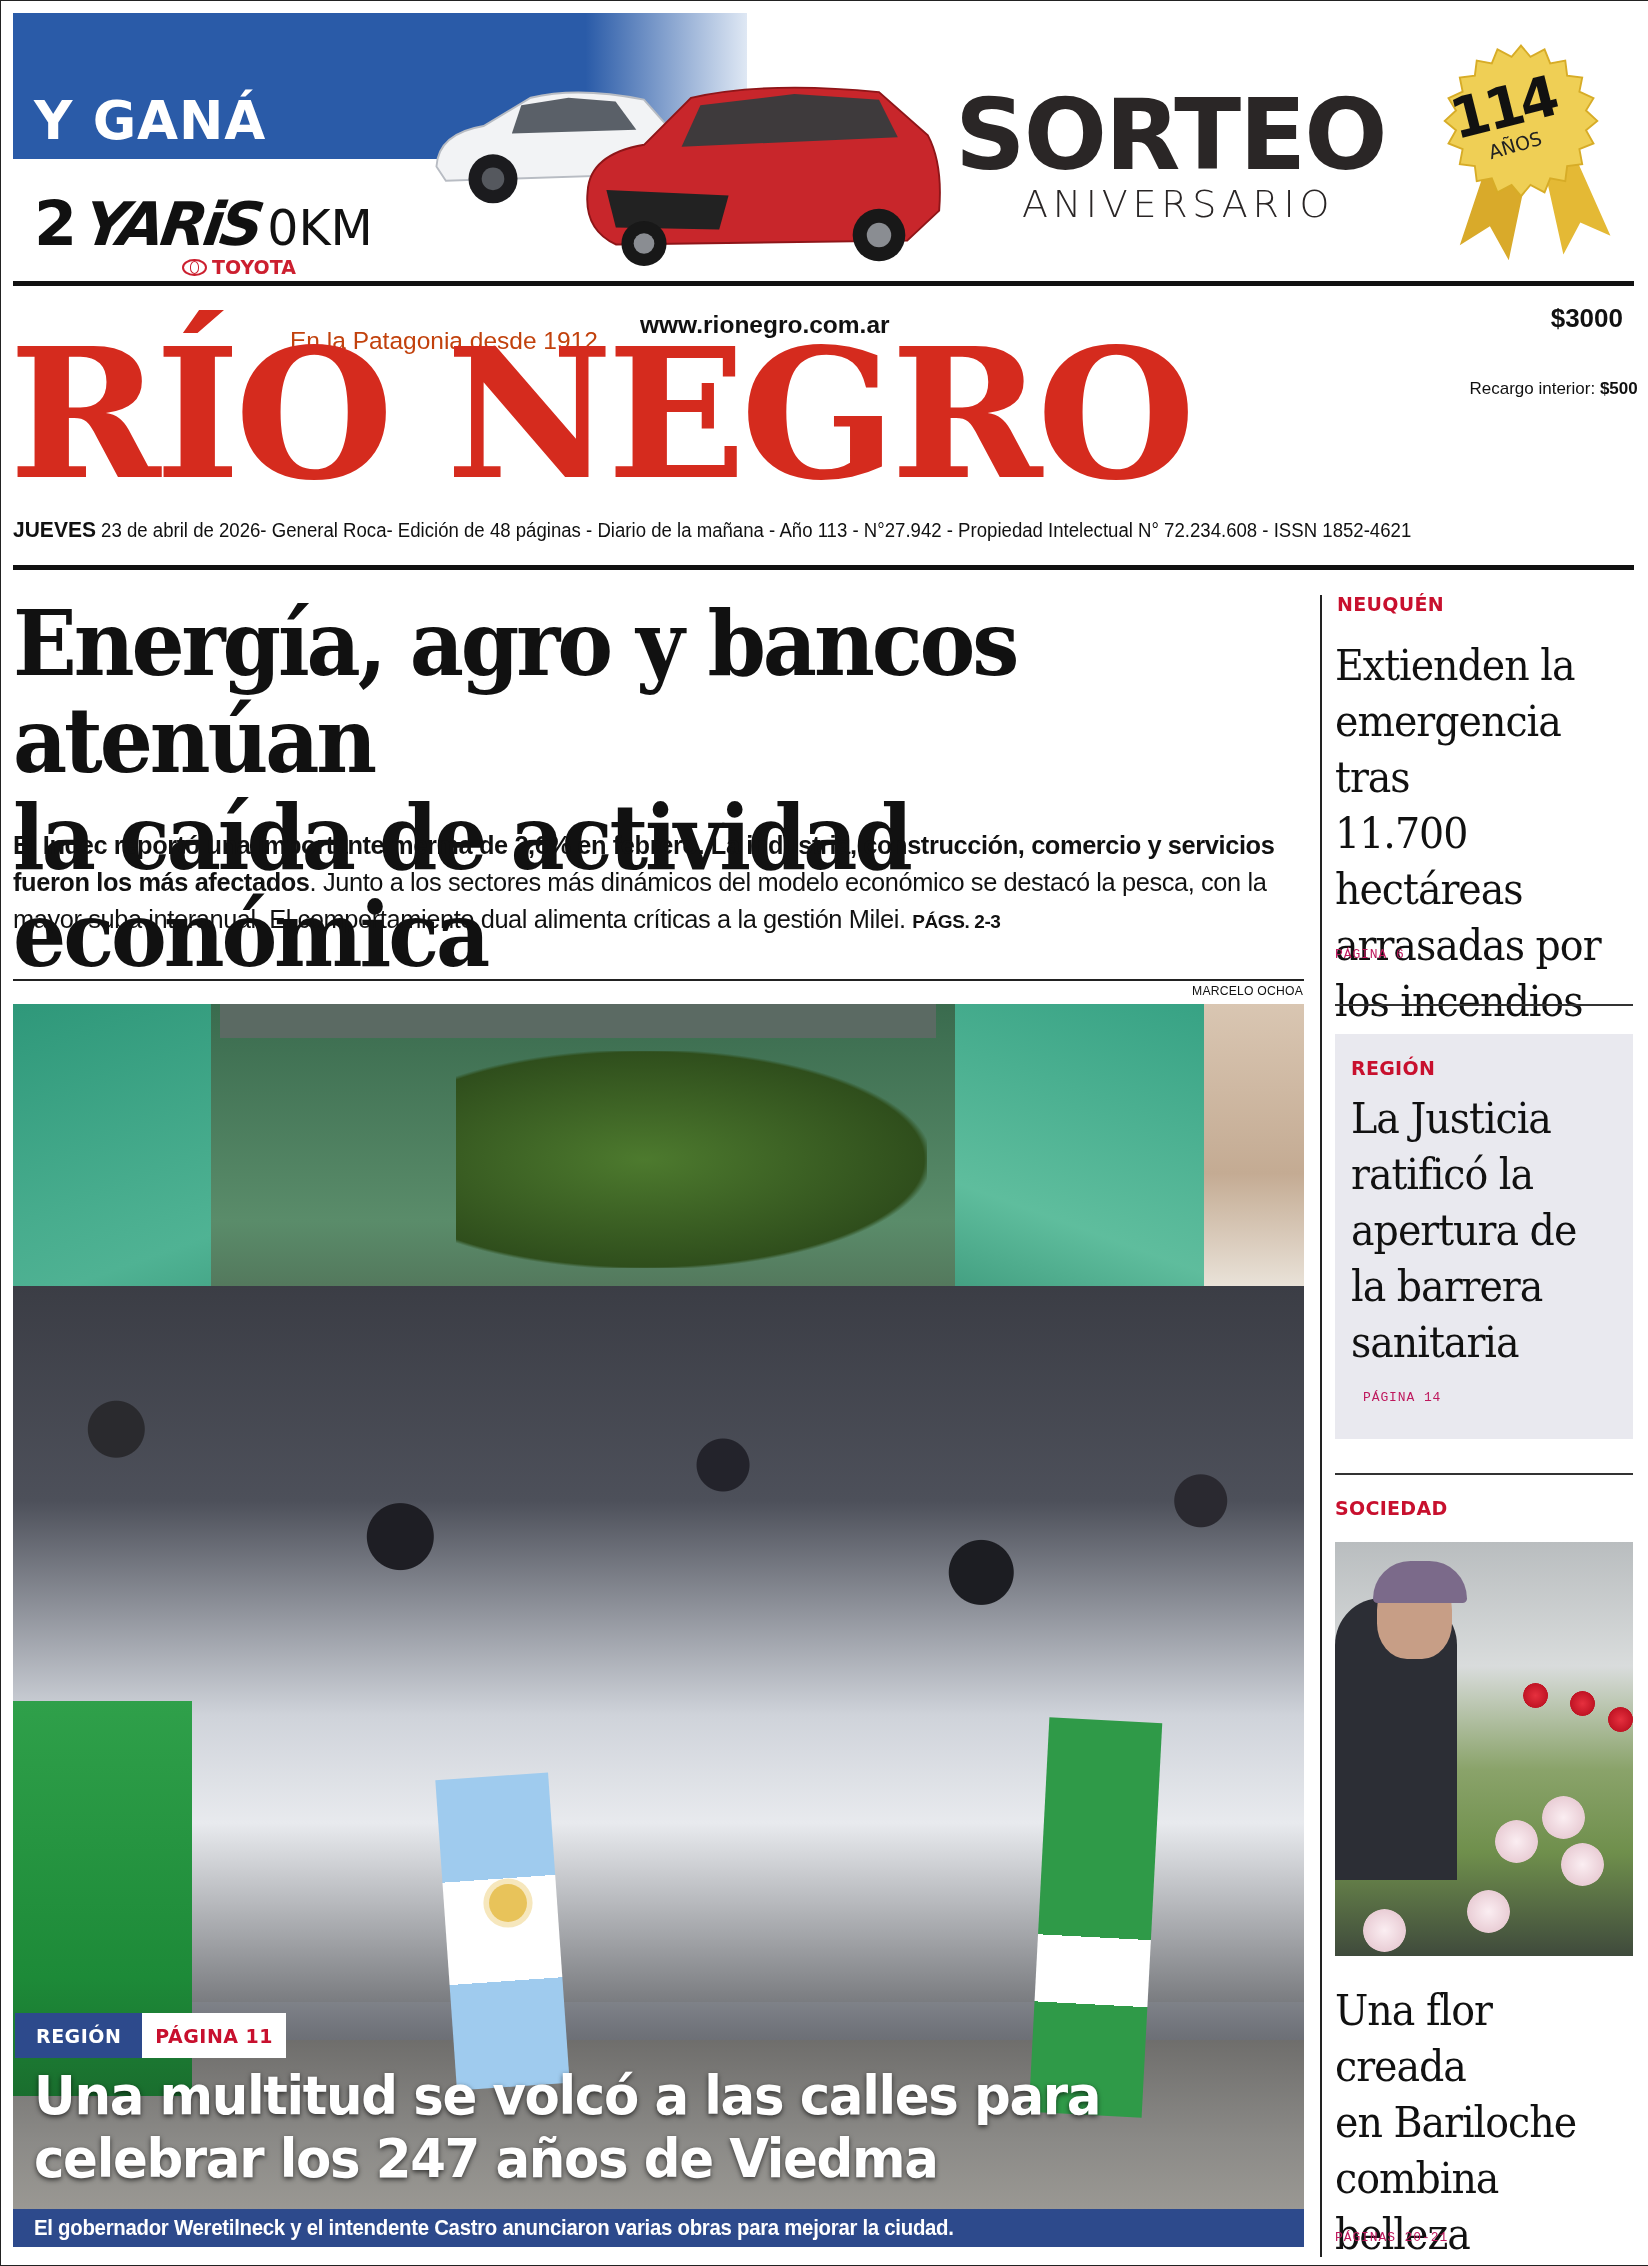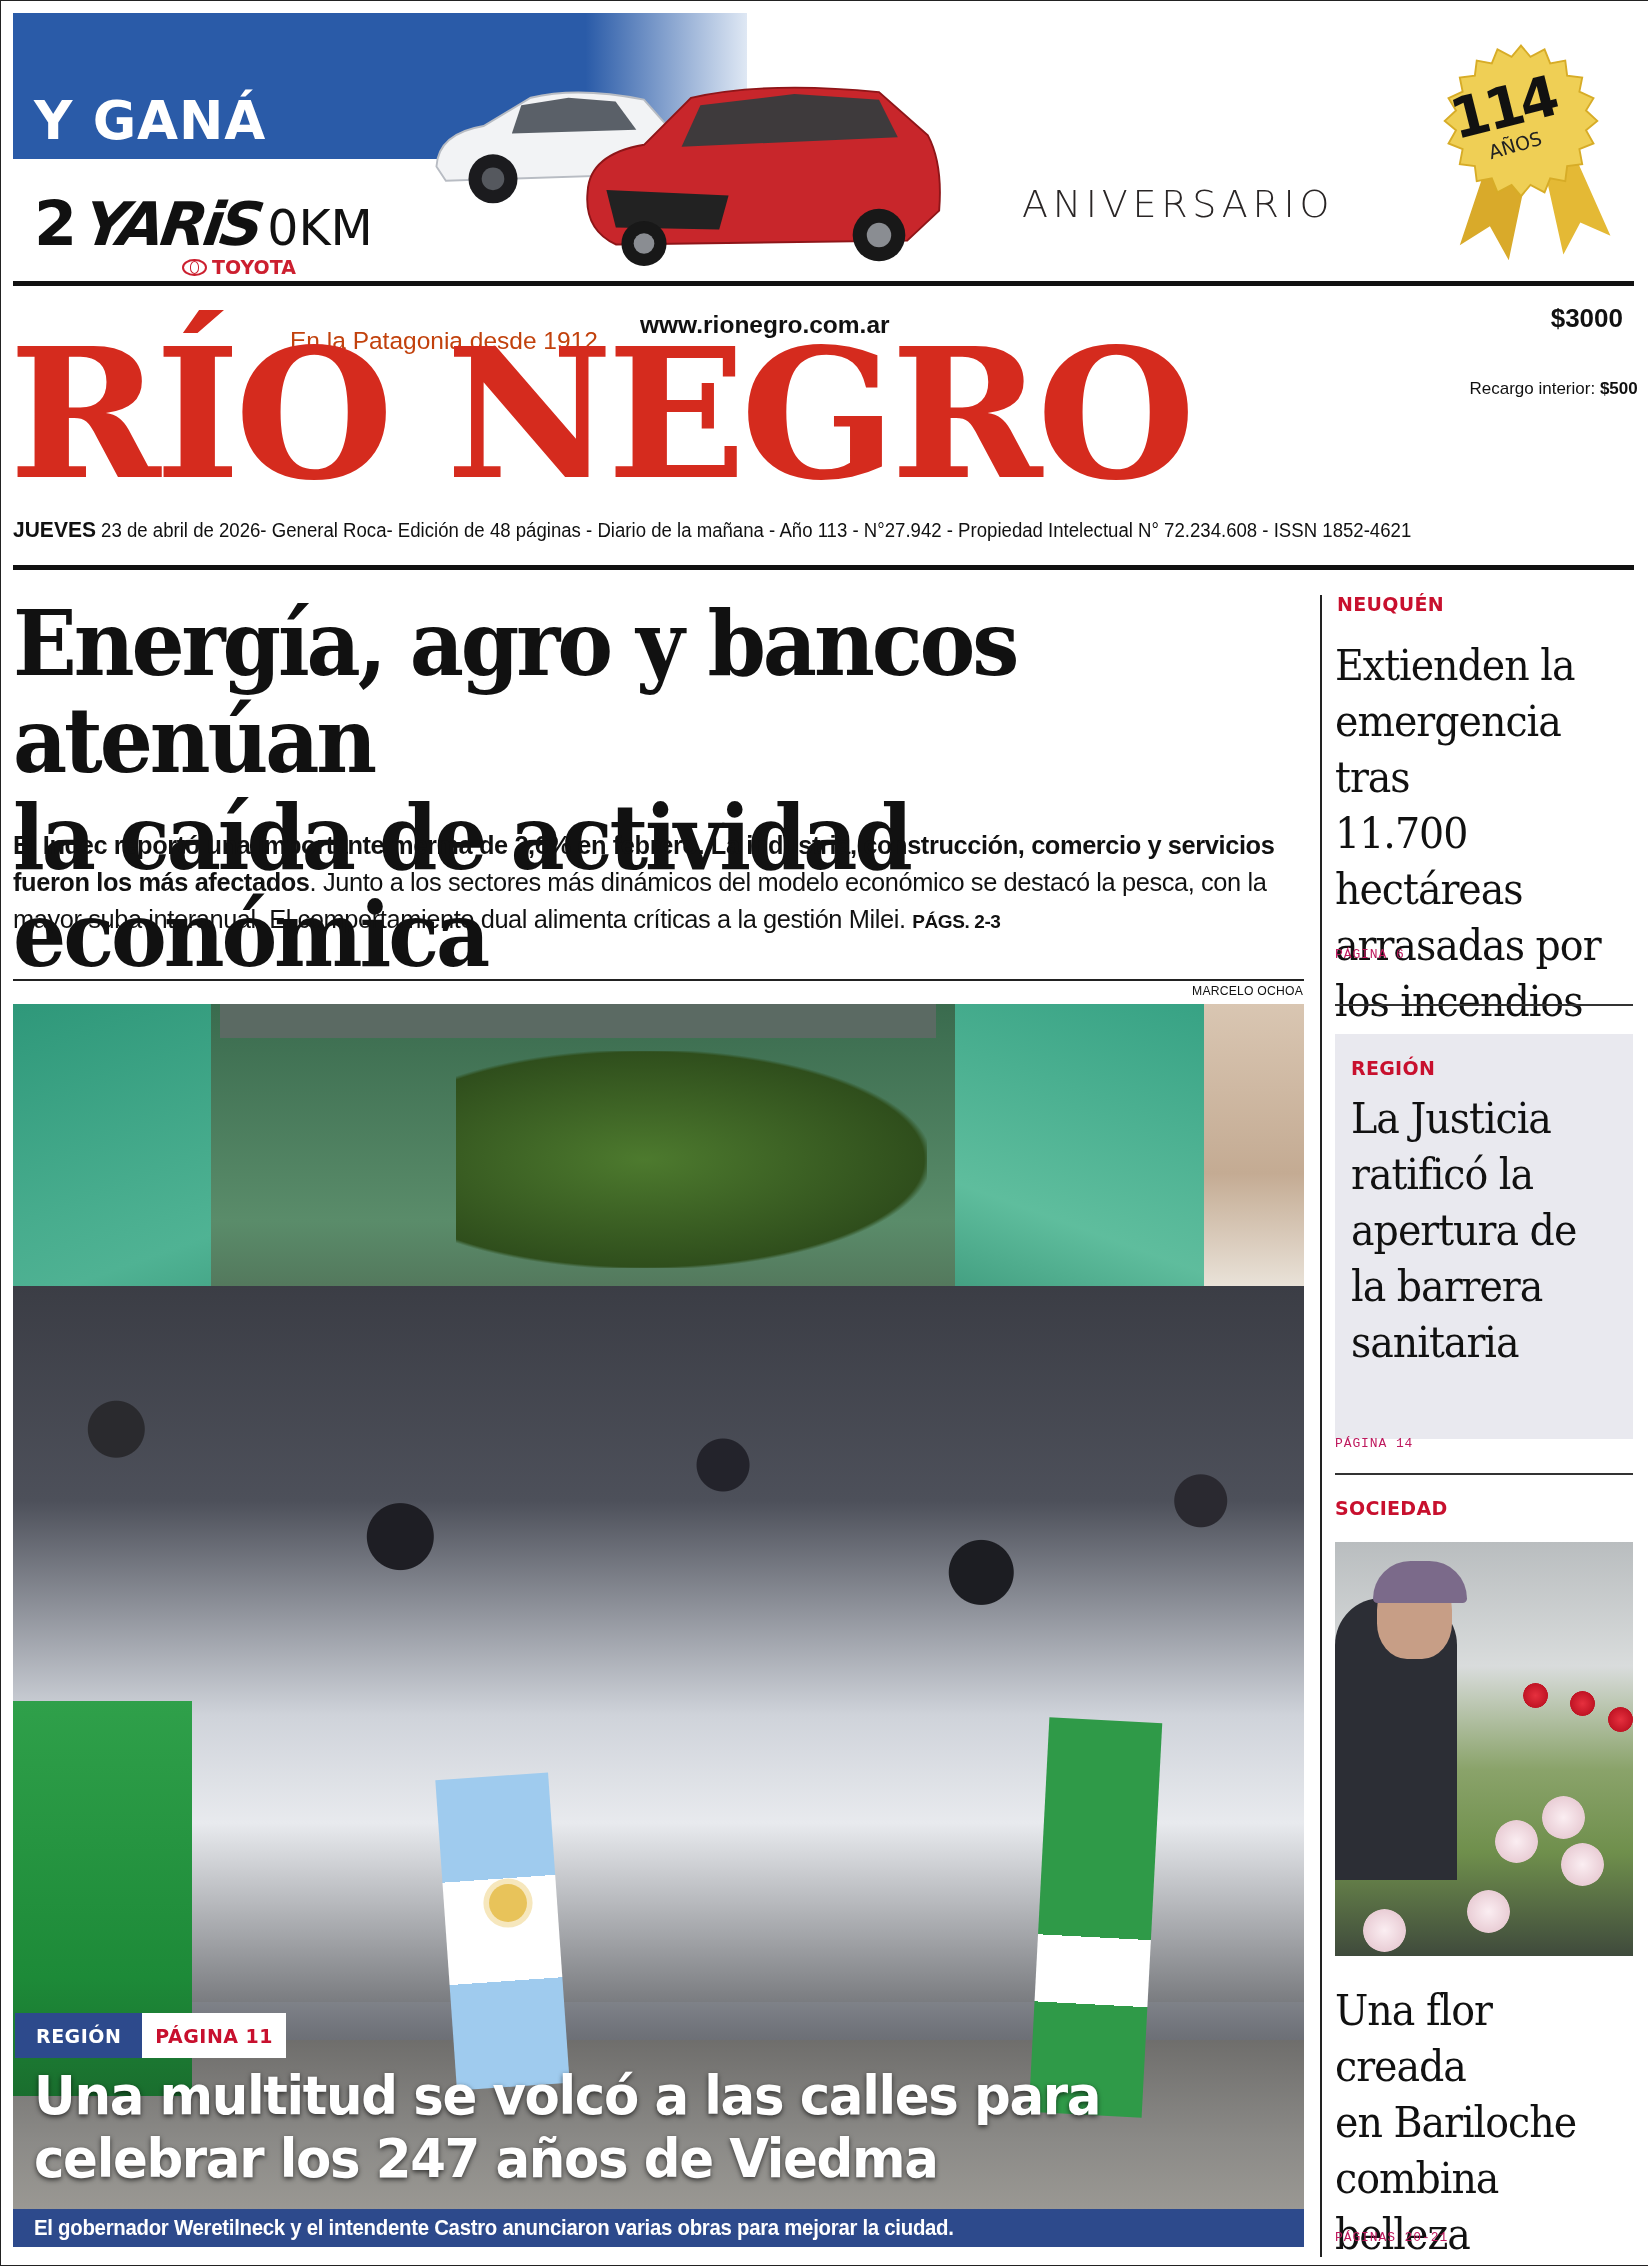--- a/index.html
+++ b/index.html
@@ -151,20 +151,21 @@
   <div class="ad-brand">
     <span class="toyota-logo"></span>
     <span>TOYOTA</span>
   </div>
 
   <svg class="seal" viewBox="0 0 210 240" style="left:1409px;top:24.5px;">
     <path d="M70 130 L40 220 L72 200 L92 236 L110 150 Z" fill="#d9aa2a"></path>
     <path d="M130 140 L150 230 L168 196 L200 210 L160 120 Z" fill="#e4b935"></path>
     <polygon fill="#efcf55" stroke="#d7ac27" stroke-width="2" points="105,8 115,20 130,12 136,27 152,24 154,40 170,42 167,57 182,64 174,77 186,88 174,98 182,112 167,118 170,134 154,136 152,152 136,149 130,164 115,156 105,168 95,156 80,164 74,149 58,152 56,136 40,134 43,118 28,112 36,98 24,88 36,77 28,64 43,57 40,42 56,40 58,24 74,27 80,12 95,20"></polygon>
   </svg>
+  <div class="sorteo">SORTEO</div>
   <div class="aniversario">ANIVERSARIO</div>
   <div class="seal-num" style="left:1437px;top:62px;">114</div>
   <div class="seal-years" style="left:1475px;top:121px;">AÑOS</div>
 </div>
 
 <div class="rule-thick" style="top:281px;"></div>
 
 <div class="tagline">En la Patagonia desde 1912</div>
 <a class="tagline-url">www.rionegro.com.ar</a>
 <div class="logo">RÍO NEGRO</div>
@@ -235,21 +236,21 @@
 
 <div class="side-box">
   <div class="side-section" style="left:16px; top:22.6px;">REGIÓN</div>
   <div class="side-headline" style="left:16px; top:56px; width:282px;">
     <div>La Justicia</div>
     <div>ratificó la</div>
     <div>apertura de</div>
     <div>la barrera</div>
     <div>sanitaria</div>
   </div>
-  <div class="side-pages" style="left:0; top:356px;margin-top:46px;">PÁGINA 14</div>
+  <div class="side-pages" style="left:28px; top:356px;">PÁGINA 14</div>
 </div>
 
 <div class="side-rule" style="top:1473px;"></div>
 
 <div>
   <div class="side-section" style="left:1335px; top:1497px;">SOCIEDAD</div>
   <div class="side-photo">
     <div class="man"></div>
     <div class="man-head"></div>
     <div class="cap"></div>

